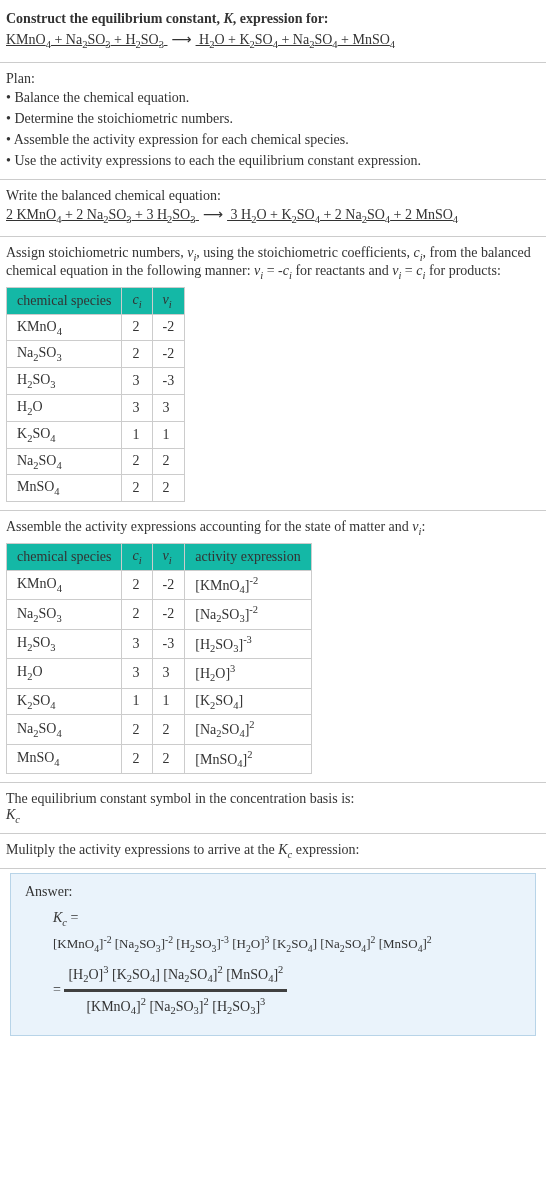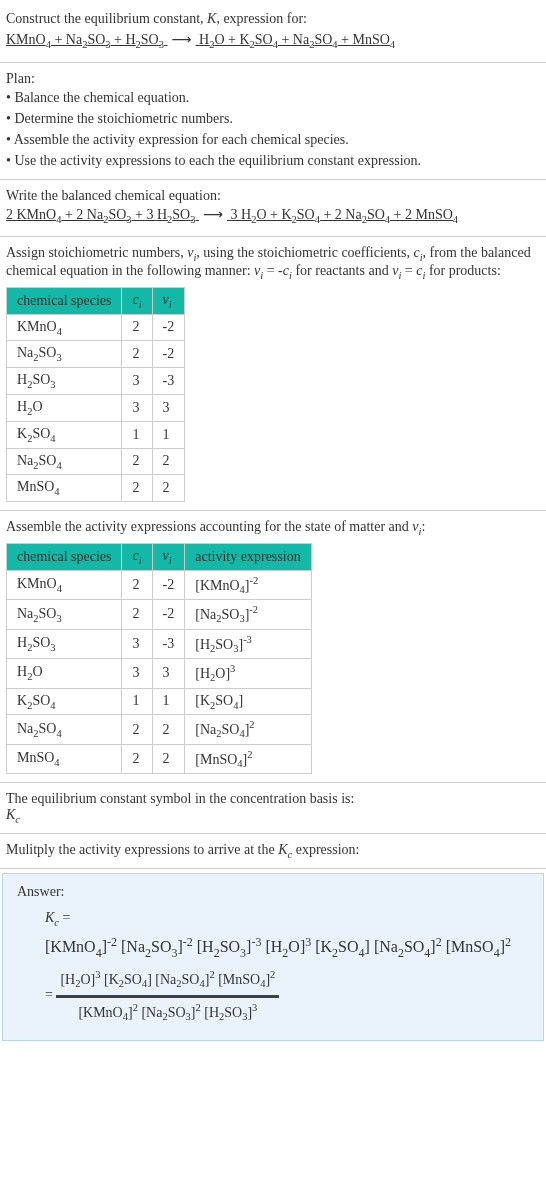--- a/index.html
+++ b/index.html
@@ -1,19 +1,19 @@
 <!DOCTYPE html>
 <html><head>
 <meta charset="utf-8">
 <style>
 * { box-sizing: border-box; margin: 0; padding: 0; }
 body { font-family: Georgia, 'Times New Roman', serif; font-size: 14px; color: #333; background: #fff; width: 546px; }
 .section { padding: 8px 6px; border-bottom: 1px solid #ccc; }
 .section:last-child { border-bottom: none; }
-.prompt { line-height: 1.5; }
+.prompt { line-height: 1.5; font-weight: bold; }
 .plan-item { line-height: 1.5; }
 .eq { line-height: 1.6; text-decoration: underline; }
 sub { font-size: 0.75em; vertical-align: sub; }
 sup { font-size: 0.75em; vertical-align: super; }
 .arrow { display: inline-block; padding: 0 4px; }
 table { border-collapse: collapse; margin-top: 6px; }
 th, td { border: 1px solid #ccc; padding: 4px 10px; text-align: left; font-weight: normal; }
 th { background: #14b8a6; }
 .ital { font-style: italic; }
 .answer-box { background: #eaf3fb; border: 1px solid #b8d4e8; padding: 10px 14px 14px 14px; }
@@ -151,26 +151,26 @@
 
 <div class="section">
   <div>The equilibrium constant symbol in the concentration basis is:</div>
   <div><span class="ital">K<sub>c</sub></span></div>
 </div>
 
 <div class="section">
   <div>Mulitply the activity expressions to arrive at the <span class="ital">K<sub>c</sub></span> expression:</div>
 </div>
 
-<div class="section" style="border-bottom:none; padding:4px 2px;">
+<div class="section" style="border-bottom:none; padding:4px 10px;">
   <div class="answer-box">
     <div class="answer-label">Answer:</div>
     <div class="answer-body">
       <div><span class="ital">K<sub>c</sub></span> =</div>
-      <div class="nowrap" style="font-size:16px;">[KMnO<sub>4</sub>]<sup>-2</sup> [Na<sub>2</sub>SO<sub>3</sub>]<sup>-2</sup> [H<sub>2</sub>SO<sub>3</sub>]<sup>-3</sup> [H<sub>2</sub>O]<sup>3</sup> [K<sub>2</sub>SO<sub>4</sub>] [Na<sub>2</sub>SO<sub>4</sub>]<sup>2</sup> [MnSO<sub>4</sub>]<sup>2</sup></div>
+      <div class="nowrap" style="font-size:13px;">[KMnO<sub>4</sub>]<sup>-2</sup> [Na<sub>2</sub>SO<sub>3</sub>]<sup>-2</sup> [H<sub>2</sub>SO<sub>3</sub>]<sup>-3</sup> [H<sub>2</sub>O]<sup>3</sup> [K<sub>2</sub>SO<sub>4</sub>] [Na<sub>2</sub>SO<sub>4</sub>]<sup>2</sup> [MnSO<sub>4</sub>]<sup>2</sup></div>
       <div style="margin-top:4px;">
         <span>=</span>
         <span class="frac">
           <span class="num">[H<sub>2</sub>O]<sup>3</sup> [K<sub>2</sub>SO<sub>4</sub>] [Na<sub>2</sub>SO<sub>4</sub>]<sup>2</sup> [MnSO<sub>4</sub>]<sup>2</sup></span>
           <span class="den">[KMnO<sub>4</sub>]<sup>2</sup> [Na<sub>2</sub>SO<sub>3</sub>]<sup>2</sup> [H<sub>2</sub>SO<sub>3</sub>]<sup>3</sup></span>
         </span>
       </div>
     </div>
   </div>
 </div>

